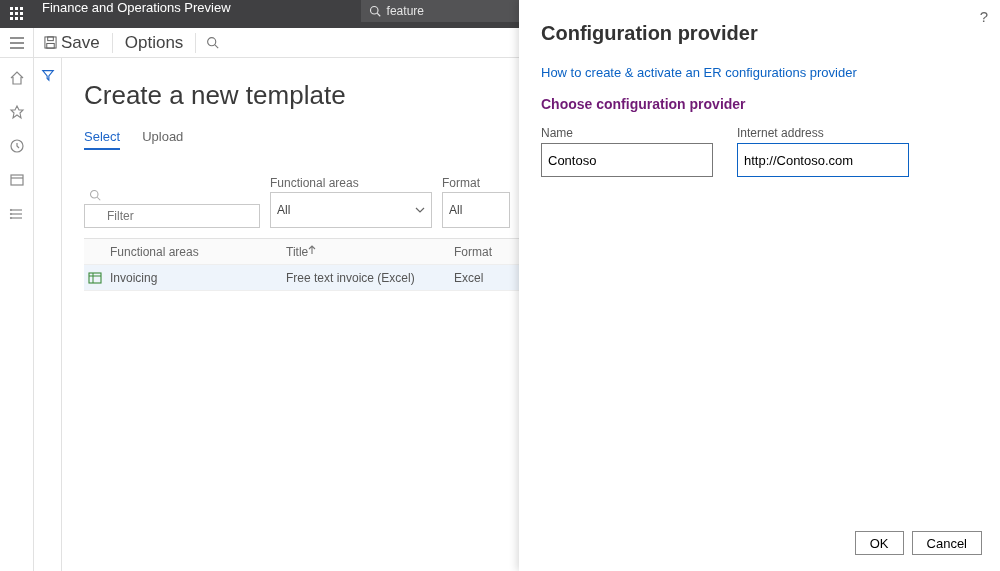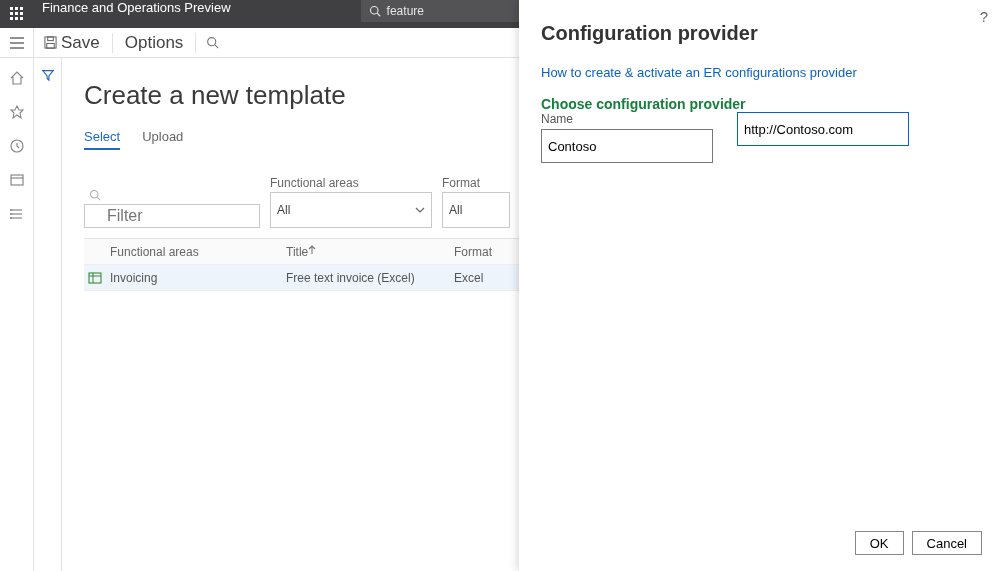--- a/index.html
+++ b/index.html
@@ -32,42 +32,42 @@
 
   .main { flex:1; padding:22px 0 0 22px; color:#333; }
   .page-title { font-size:26px; font-weight:300; color:#3a3a3a; margin-bottom:18px; }
   .tabs { display:flex; gap:22px; font-size:13px; margin-bottom:18px; }
   .tab { padding-bottom:4px; cursor:pointer; color:#666; }
   .tab.active { color:#1e66c9; border-bottom:2px solid #1e66c9; }
 
   .filter-row { display:flex; gap:10px; align-items:flex-end; }
   .field-col { display:flex; flex-direction:column; font-size:12px; color:#666; }
   .field-col label { margin-bottom:2px; }
-  .filter-input { width:176px; height:24px; border:1px solid #c9c9c9; padding:0 6px 0 22px; font-size:16px; position:relative;margin-top:20px; }
+  .filter-input { width:176px; height:24px; border:1px solid #c9c9c9; padding:0 6px 0 22px; font-size:12px; position:relative;margin-top:20px; }
   .filter-input-wrap { position:relative; }
   .filter-input-wrap svg { position:absolute; left:5px; top:5px; stroke:#aaa; }
   .combo { width:162px; height:36px; border:1px solid #c9c9c9; font-size:12px; display:flex; align-items:center; justify-content:space-between; padding:0 6px; color:#444; cursor:pointer; background:#fff; }
   .combo.sm { width:68px; }
   .combo svg { stroke:#666; }
 
   .grid { margin-top:10px; border-top:1px solid #e1e1e1; font-size:12px; }
   .grid-head, .grid-row { display:flex; align-items:center; height:26px; border-bottom:1px solid #eee; }
   .grid-head { color:#666; background:#fafafa; }
   .gcol-icon { width:22px; display:flex; justify-content:center; }
   .gcol-fa { width:176px; padding-left:4px; }
   .gcol-title { width:168px; padding-left:4px; display:flex; align-items:flex-start; }
   .gcol-format { width:60px; padding-left:4px; }
   .grid-row { background:#eef4fb; }
   .grid-row .gcol-fa, .grid-row .gcol-title, .grid-row .gcol-format { color:#555; }
 
   
   .rightpane { position:absolute; top:0; right:0; width:481px; height:571px; background:#fff; box-shadow:-2px 0 8px rgba(0,0,0,0.15); display:flex; flex-direction:column; padding:22px 18px 16px 22px; }
   .rp-title { font-size:20px; font-weight:600; color:#333; margin-bottom:20px; }
   .rp-link { color:#0b62c4; font-size:13px; margin-bottom:16px; cursor:pointer; }
-  .rp-sub { font-size:14px; font-weight:600; color:#15803d; margin-bottom:0; }
+  .rp-sub { font-size:14px; font-weight:600; color:#701a75; margin-bottom:14px; }
   .rp-fields { display:flex; gap:24px; }
   .rp-field { display:flex; flex-direction:column; }
   .rp-field label { font-size:12px; color:#555; margin-bottom:3px; }
   .rp-field input { height:34px; border:1px solid #777; padding:8px 6px; font-size:13px; width:172px; }
   .rp-field input.focused { border:1px solid #0b62c4; outline:none; }
   .rp-footer { margin-top:auto; display:flex; justify-content:flex-end; gap:8px; }
   .rp-footer button { height:24px; padding:0 14px; font-size:13px; background:#fff; border:1px solid #888; cursor:pointer; }
   .rp-help { position:absolute; top:8px; right:12px; color:#666; cursor:pointer; font-size:15px; }
 </style>
 </head>
@@ -235,20 +235,21 @@
   <div class="rp-help">?</div>
   <div class="rp-title">Configuration provider</div>
   <div class="rp-link">How to create &amp; activate an ER configurations provider</div>
   <div class="rp-sub">Choose configuration provider</div>
   <div class="rp-fields">
     <div class="rp-field">
       <label>Name</label>
       <input value="Contoso" style="">
     </div>
     <div class="rp-field">
+      <label>Internet address</label>
       <input class="focused" value="http://Contoso.com" style="">
     </div>
   </div>
   <div class="rp-footer">
     <button>OK</button>
     <button>Cancel</button>
   </div>
 </div>
 
 </body></html>

